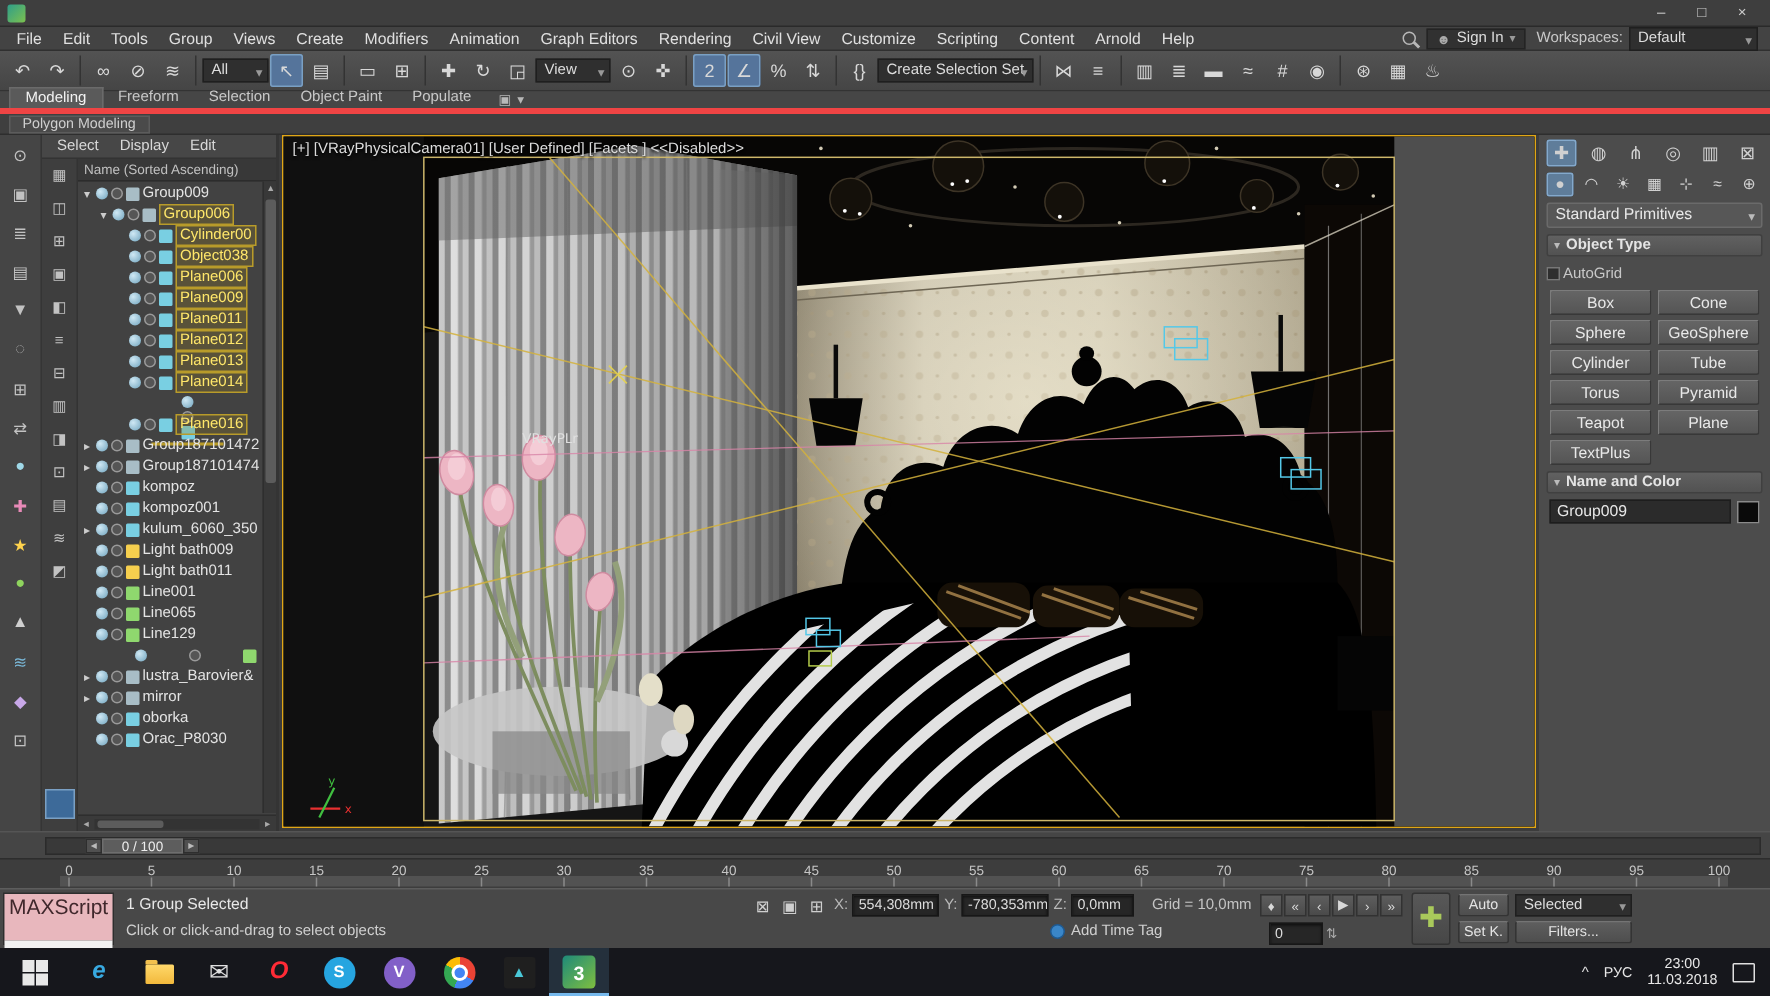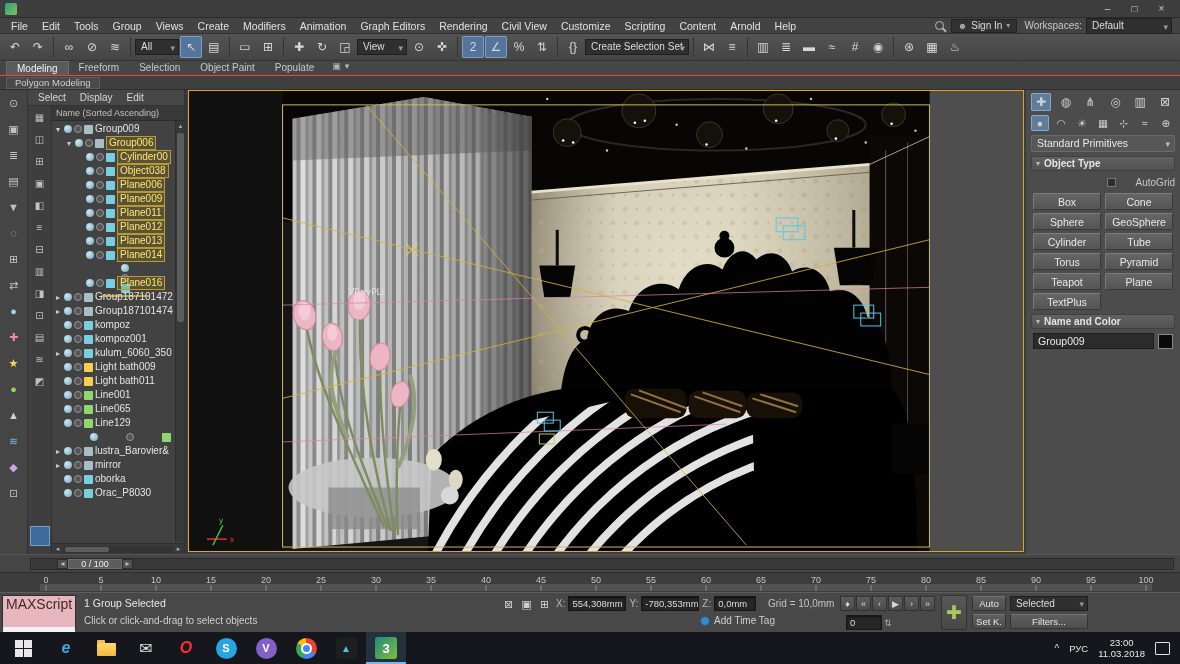--- a/index.html
+++ b/index.html
@@ -24,21 +24,21 @@
 .caret{color:#999;font-size:8px}
 #workspaces{display:flex;align-items:center;gap:4px;font-size:10px;color:#c8c8c8}
 .dd{position:relative;background:#2f2f2f;border:1px solid #1f1f1f;color:#ddd;font-size:10px;height:16px;line-height:14px;padding:0 14px 0 5px;white-space:nowrap;overflow:hidden;flex:none}
 .dd::after{content:"▾";position:absolute;right:3px;top:1px;color:#999;font-size:9px}
 
 #toolbar{top:34px;height:27px;background:linear-gradient(#535353,#454545);display:flex;align-items:center;padding:0 4px;gap:1px;border-bottom:1px solid #333}
 .tbicon{width:22px;height:22px;display:flex;align-items:center;justify-content:center;font-size:12px;color:#d8d8d8;border-radius:2px;flex:none}
 .tbicon.active{background:#55749b;box-shadow:inset 0 0 0 1px #7aa0c4}
 .tb-sep{width:1px;height:20px;background:#333;margin:0 3px;flex:none}
 
-#ribbon{top:61px;height:15px;background:#464646;display:flex;align-items:flex-start;padding:0 6px;border-bottom:1px solid #ef4444}
+#ribbon{top:61px;height:15px;background:#464646;display:flex;align-items:flex-end;padding:0 6px;border-bottom:4px solid #ef4444}
 .rtab{padding:1px 10px;font-size:10px;color:#c8c8c8;white-space:nowrap}
 .rtab.active{background:#5a5a5a;color:#f2f2f2;border:1px solid #6a6a6a;border-bottom:none}
 #ribbon-icons{display:flex;align-items:center;margin-left:8px;gap:4px}
 .ribicon{color:#b8b8b8;font-size:9px}
 #ribbonsub{top:76px;height:14px;background:#3f3f3f;display:flex;align-items:center;padding:0 6px;border-bottom:1px solid #2e2e2e}
 #polygon-modeling{font-size:9.5px;color:#cfcfcf;background:#4a4a4a;border:1px solid #5c5c5c;padding:0 8px;height:12px;line-height:10px}
 
 #main{top:90px;height:464px;background:#3c3c3c}
 #strip-a{position:absolute;left:0;top:0;width:28px;height:100%;background:#454545;border-right:1px solid #353535;display:flex;flex-direction:column;align-items:center;padding-top:3px;gap:6px}
 .stripicon{width:20px;height:20px;display:flex;align-items:center;justify-content:center;color:#c2c2c2;font-size:11px;flex:none}
@@ -74,21 +74,21 @@
 
 #cmd{position:absolute;left:1026px;top:0;width:154px;height:100%;background:#4c4c4c;padding:3px 5px;display:flex;flex-direction:column;gap:4px}
 #cp-tabs,#cp-categories{display:flex;gap:2px;justify-content:space-between}
 .cpicon{width:20px;height:18px;display:flex;align-items:center;justify-content:center;color:#d0d0d0;font-size:12px;border-radius:2px;flex:none}
 .cpicon.active{background:#5f7d9a;box-shadow:inset 0 0 0 1px #84a9cc}
 .cpicon.small{width:18px;height:16px;font-size:10.5px}
 #cp-dd{height:17px;background:#575757;border:1px solid #6a6a6a;border-radius:2px;font-size:10.5px;line-height:15px;padding:0 14px 0 5px;position:relative;color:#e8e8e8}
 #cp-dd::after{content:"▾";position:absolute;right:4px;top:1px;color:#bbb;font-size:9px}
 .rollout{height:15px;background:linear-gradient(#616161,#525252);border:1px solid #404040;border-radius:2px;font-size:10px;font-weight:bold;color:#e4e4e4;display:flex;align-items:center;padding:0 4px;gap:4px;flex:none}
 .rollout::before{content:"▾";font-size:8px;color:#bbb}
-#autogrid-row{display:flex;align-items:center;justify-content:flex-end;gap:20px;height:14px}
+#autogrid-row{display:flex;align-items:center;justify-content:flex-start;gap:2px;height:14px}
 .checkbox{width:9px;height:9px;background:#2e2e2e;border:1px solid #777}
 #autogrid-label{font-size:10px;color:#c8c8c8}
 #cp-buttons{display:grid;grid-template-columns:1fr 1fr;gap:3px 4px;padding:0 2px}
 .cpbtn{height:17px;background:linear-gradient(#656565,#555);border:1px solid #383838;border-top-color:#7c7c7c;border-left-color:#7c7c7c;border-radius:2px;font-size:10.5px;color:#e8e8e8;font-family:inherit}
 #name-row{display:flex;gap:4px;align-items:center;padding:0 2px}
 #name-field{flex:1;height:16px;background:#2b2b2b;border:1px solid #1d1d1d;color:#e8e8e8;font-size:10.5px;line-height:14px;padding:0 4px}
 #color-swatch{width:15px;height:15px;border:1px solid #8a8a8a;background:#0a0a0a;flex:none}
 
 #timeslider{top:554px;height:18px;background:#454545;border-top:1px solid #555}
 #ts-track{position:absolute;left:30px;right:6px;top:3px;height:12px;background:#393939;border:1px solid #2b2b2b}
@@ -695,20 +695,21 @@
 
         <text x="160" y="206" font-size="9" fill="#e0e0e0">VRayPLr</text>
 
         <g>
           <path d="M18,452 L38,452" stroke="#e83030" stroke-width="1.5"></path>
           <path d="M24,458 L34,438" stroke="#40c040" stroke-width="1.5"></path>
           <text x="41" y="455" font-size="8" fill="#e83030">x</text>
           <text x="30" y="436" font-size="8" fill="#40c040">y</text>
         </g>
       </svg>
+      <div id="viewport-label">[+] [VRayPhysicalCamera01] [User Defined] [Facets ] &lt;&lt;Disabled&gt;&gt;</div>
     </div>
 
     <div id="cmd">
       <div id="cp-tabs">
           <span class="cpicon active">✚</span>
           <span class="cpicon">◍</span>
           <span class="cpicon">⋔</span>
           <span class="cpicon">◎</span>
           <span class="cpicon">▥</span>
           <span class="cpicon">⊠</span>

